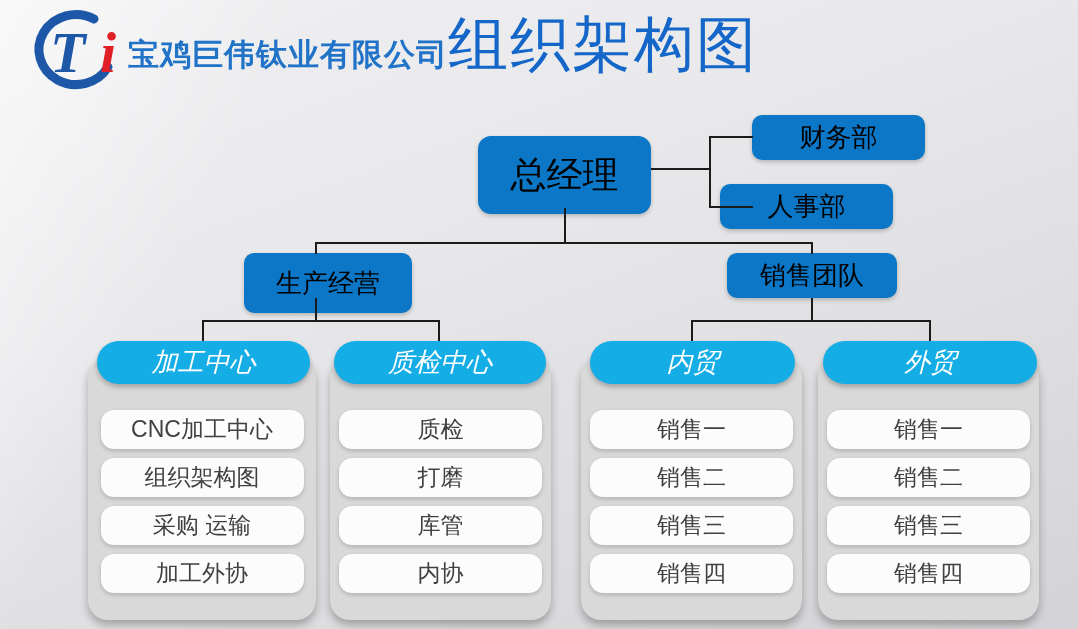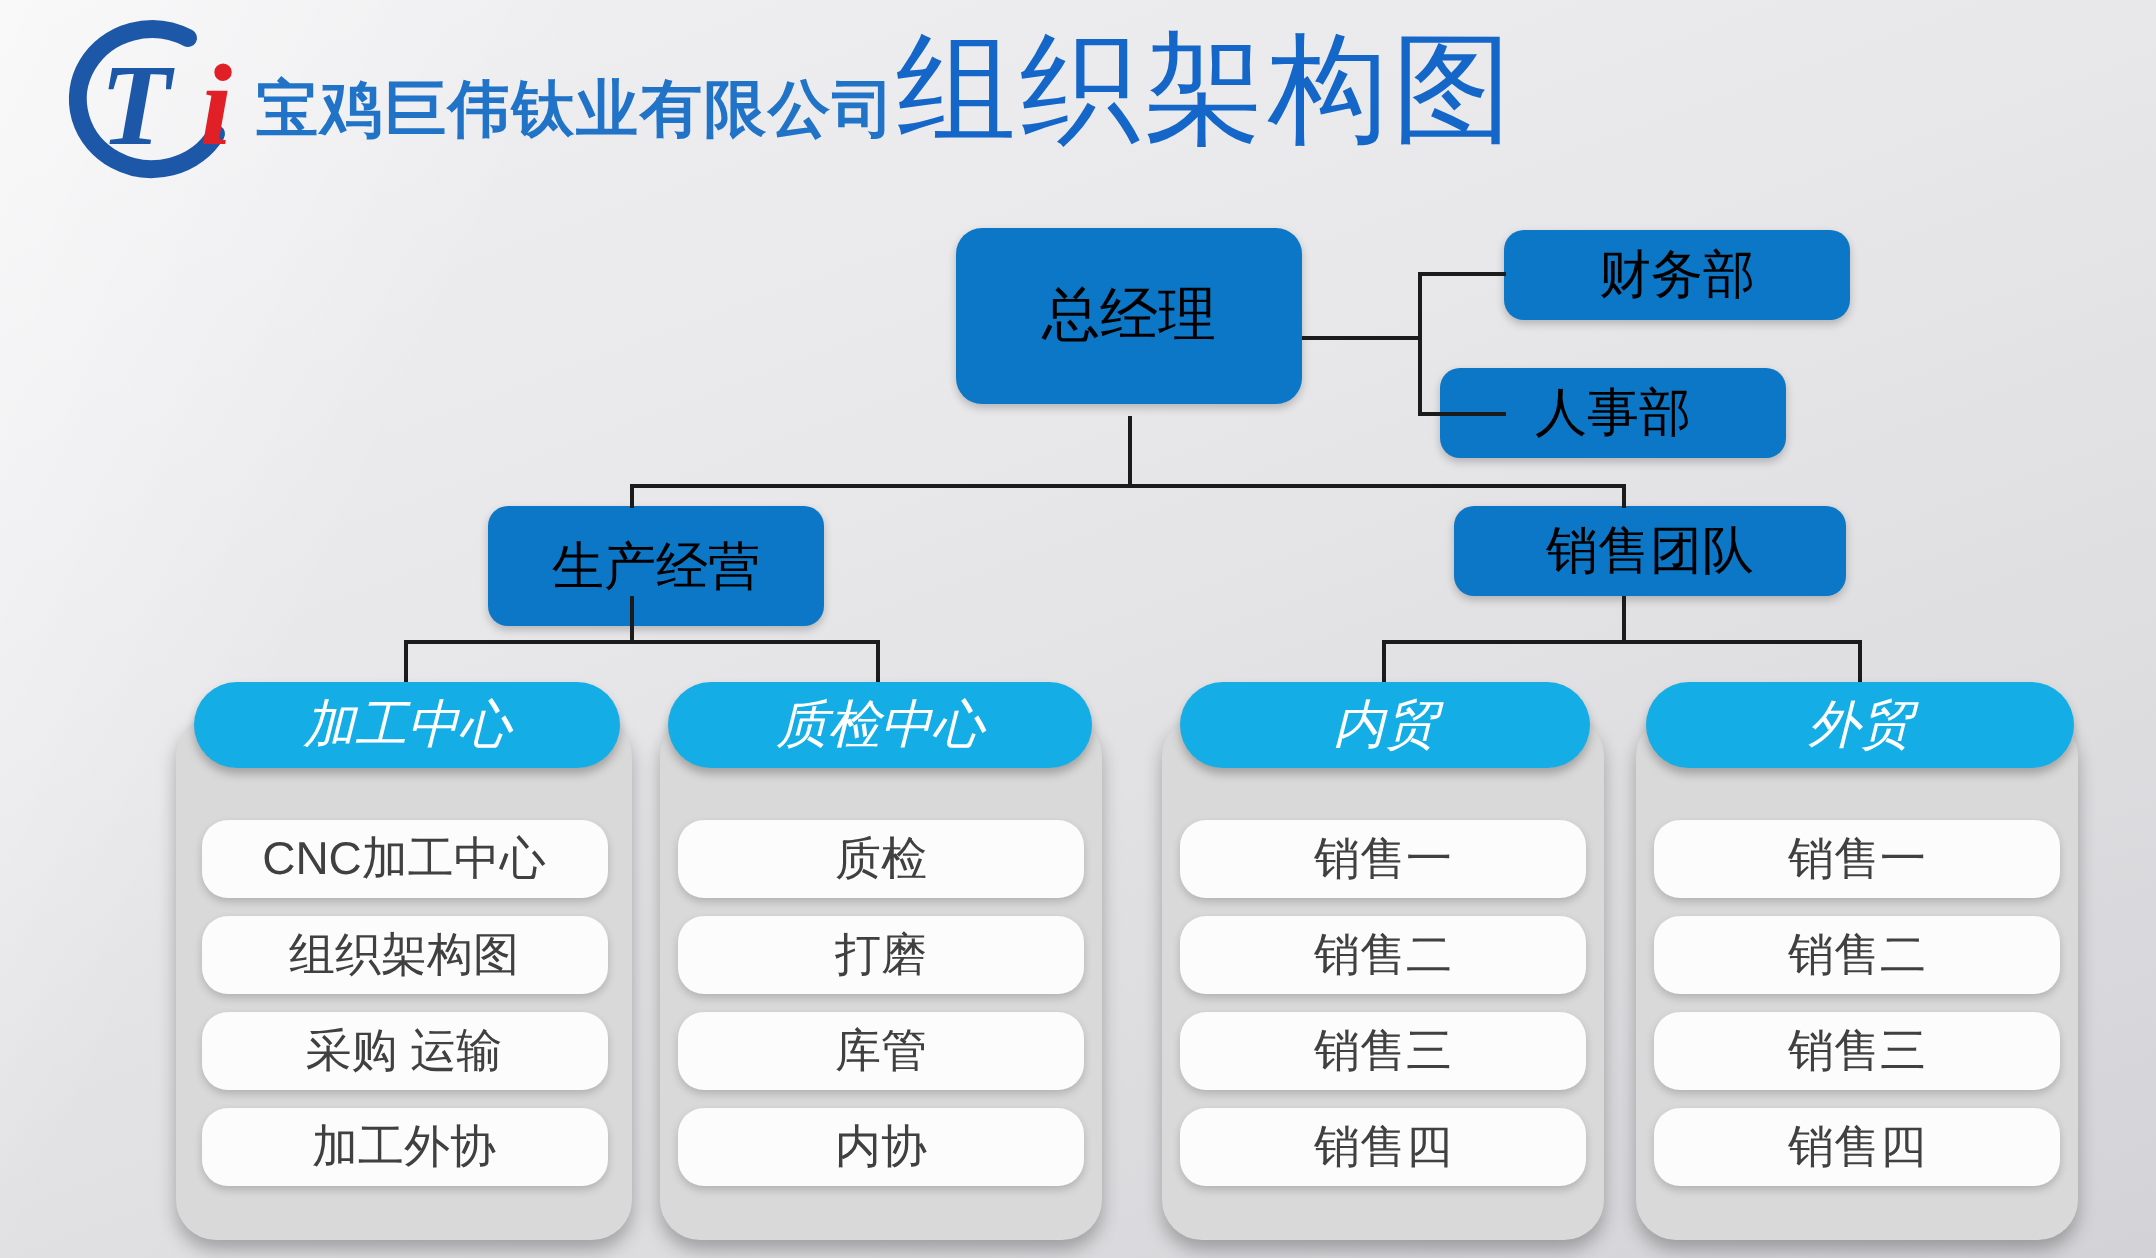--- a/index.html
+++ b/index.html
@@ -18,25 +18,25 @@
   .brand .company{font-size:31px;font-weight:700;color:#2173c8;letter-spacing:1px;line-height:58px;}
   .brand .title{font-size:60px;font-weight:400;color:#1467c8;letter-spacing:2px;line-height:58px;}
   .logo{position:absolute;left:22px;top:6px;}
   
   .bluebox{
     position:absolute;display:flex;align-items:center;justify-content:center;
     background:#0b77c6;color:#000000;border-radius:10px;
     box-shadow:0 2px 4px rgba(0,0,0,.22);
     font-weight:500;
   }
-  .gm{left:478px;top:114px;width:173px;height:88px;font-size:29px;border-radius:13px;}
+  .gm{left:478px;top:136px;width:173px;height:78px;font-size:36px;border-radius:13px;}
   .finance{left:752px;top:115px;width:173px;height:45px;font-size:26px;}
   .hr{left:720px;top:184px;width:173px;height:45px;font-size:26px;}
   .prod{left:244px;top:253px;width:168px;height:60px;font-size:26px;}
-  .sales{left:727px;top:253px;width:196px;height:45px;font-size:26px;border-radius:10px;}
+  .sales{left:727px;top:253px;width:170px;height:45px;font-size:26px;border-radius:10px;}
   
   .ln{position:absolute;background:#1b1b1b;}
   
   .panel{
     position:absolute;top:358px;height:262px;background:#d9d9da;border-radius:20px;
     box-shadow:0 5px 9px rgba(0,0,0,.28);
     display:flex;flex-direction:column;align-items:center;gap:9px;
     padding-top:52px;box-sizing:border-box;
   }
   .pill{

